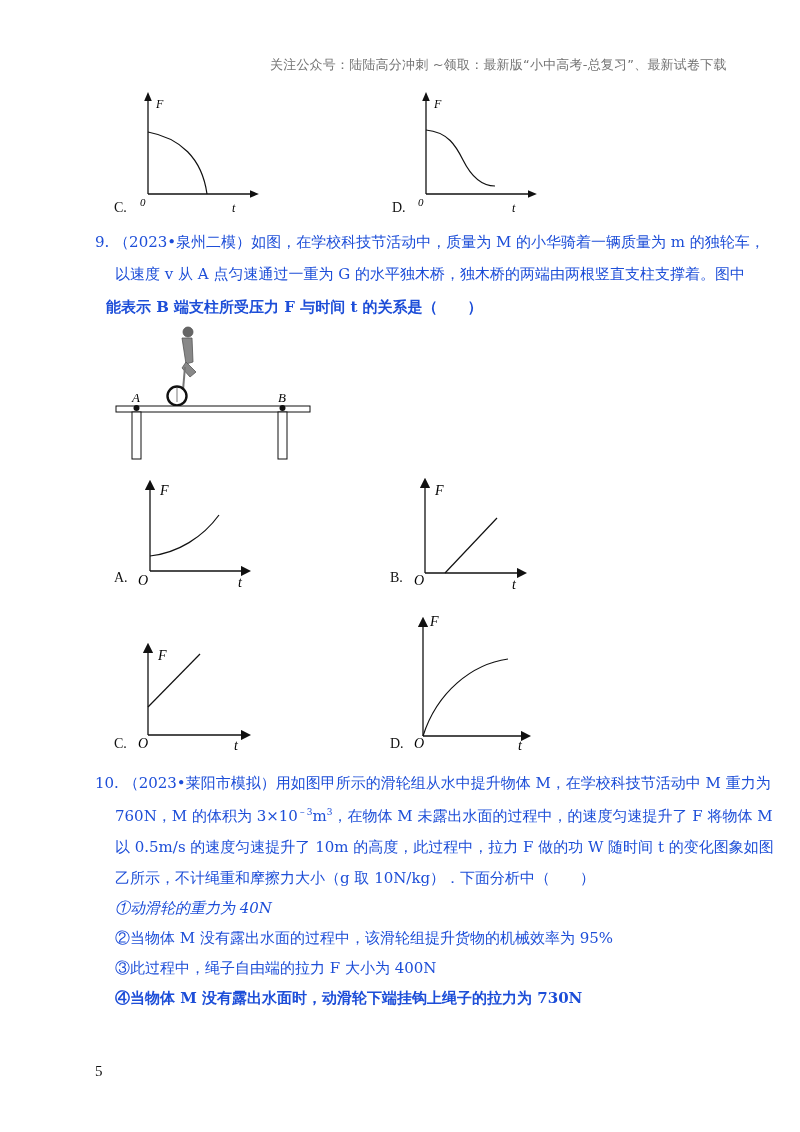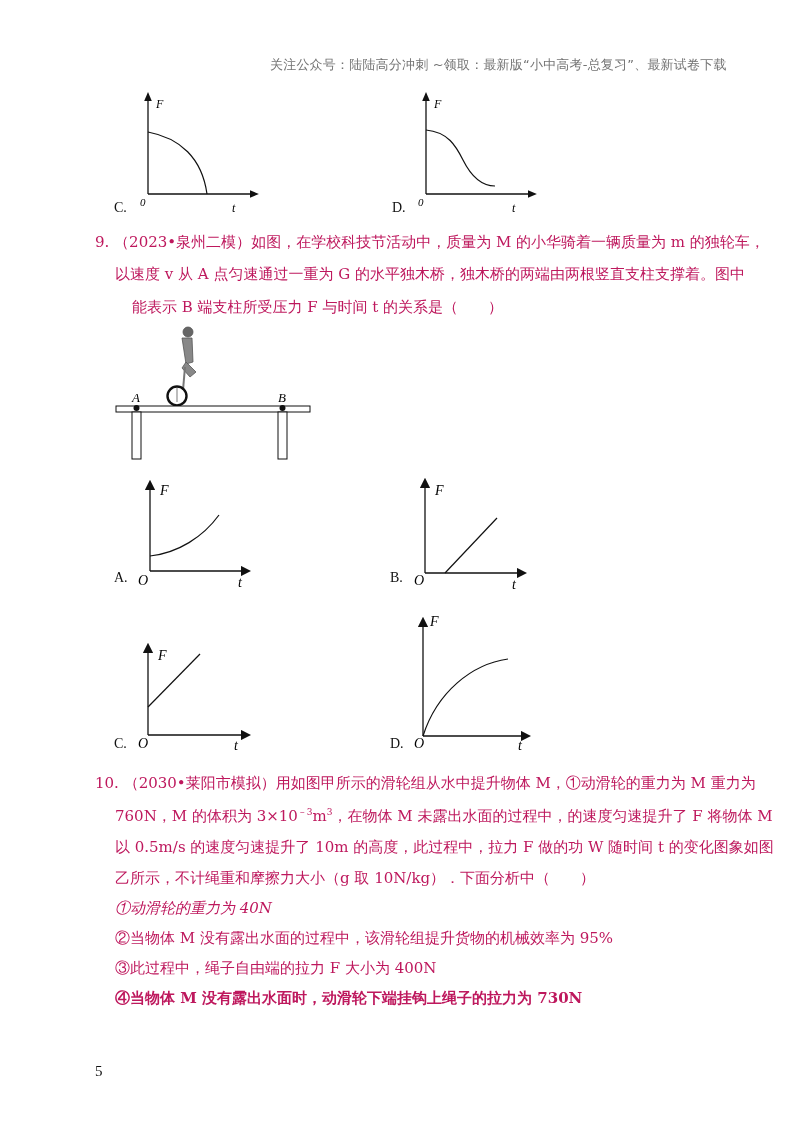--- a/index.html
+++ b/index.html
@@ -1,20 +1,20 @@
 <!DOCTYPE html>
 <html><head>
 <meta charset="utf-8">
 <style>
   html, body { margin:0; padding:0; background:#ffffff; }
   body { width:800px; height:1132px; position:relative; overflow:hidden;
          font-family:"DejaVu Serif","Liberation Serif",serif; color:#111; }
   .abs { position:absolute; }
   .header { left:270px; top:56px; font-size:13px; font-family:"DejaVu Sans","Liberation Sans",sans-serif; color:#737373; white-space:nowrap; letter-spacing:0.2px; }
-  .line { font-size:15px; white-space:nowrap; color:#be185d; }
+  .line { font-size:15px; white-space:nowrap; color:#1d4ed8; }
   .optlabel { font-size:14px; font-family:"Liberation Serif","DejaVu Serif",serif; }
   svg text { font-family:"Liberation Serif","DejaVu Serif",serif; font-style:italic; }
   .pageno { left:95px; top:1063px; font-size:15px; font-family:"Liberation Serif",serif; }
   sup { font-size:9px; }
 </style>
 </head>
 <body>
 
 <div class="abs header">关注公众号：陆陆高分冲刺  ~领取：最新版“小中高考-总复习”、最新试卷下载</div>
 
@@ -50,21 +50,21 @@
     <text x="30" y="118" font-size="11" font-style="normal">0</text>
   </svg>
 </div>
 <div class="abs optlabel" style="left:392px;top:200px;">D.</div>
 
 <div class="abs line" style="left:95px;top:233px;">
   <span>9.</span>
   <span>（2023•泉州二模）</span><span>如图，在学校科技节活动中，质量为 M 的小华骑着一辆质量为 m 的独轮车，</span>
 </div>
 <div class="abs line" style="left:115px;top:265px;">以速度 v 从 A 点匀速通过一重为 G 的水平独木桥，独木桥的两端由两根竖直支柱支撑着。图中</div>
-<div class="abs line" style="left:132px;top:298px;">能表示 B 端支柱所受压力 F 与时间 t 的关系是（　　）</div>
+<div class="abs line" style="left:106px;top:298px;font-weight:bold;">能表示 B 端支柱所受压力 F 与时间 t 的关系是（　　）</div>
 
 <div class="abs" style="left:110px;top:322px;width:210px;height:140px;">
   <svg width="210" height="140">
 
     <g fill="#888" stroke="#555" stroke-width="0.8">
       <ellipse cx="78" cy="10" rx="5" ry="5" fill="#666"></ellipse>
       <path d="M72,16 L82,16 L83,40 L76,42 Z"></path>
       <path d="M76,40 L86,50 L80,55 L72,46 Z"></path>
       <line x1="75" y1="45" x2="73" y2="68" stroke="#777" stroke-width="2"></line>
     </g>
@@ -145,21 +145,21 @@
     <path d="M31,124 C45,80 80,52 116,47" fill="none" stroke="#111" stroke-width="1.2"></path>
     <text x="38" y="14" font-size="14">F</text>
     <text x="126" y="138" font-size="14">t</text>
     <text x="22" y="136" font-size="14">O</text>
   </svg>
 </div>
 <div class="abs optlabel" style="left:390px;top:736px;">D.</div>
 
 <div class="abs line" style="left:95px;top:774px;">
   <span>10.</span>
-  <span>（2030•莱阳市模拟）</span><span>用如图甲所示的滑轮组从水中提升物体 M，①动滑轮的重力为 M 重力为</span>
+  <span>（2023•莱阳市模拟）</span><span>用如图甲所示的滑轮组从水中提升物体 M，在学校科技节活动中 M 重力为</span>
 </div>
 <div class="abs line" style="left:115px;top:806px;">
   <span>760N，M 的体积为 3×10</span><sup>－3</sup><span>m</span><sup>3</sup><span>，在物体 M 未露出水面的过程中，的速度匀速提升了 F 将物体 M</span>
 </div>
 <div class="abs line" style="left:115px;top:838px;">以 0.5m/s 的速度匀速提升了 10m 的高度，此过程中，拉力 F 做的功 W 随时间 t 的变化图象如图</div>
 <div class="abs line" style="left:115px;top:869px;">乙所示，不计绳重和摩擦力大小（g 取 10N/kg）．下面分析中（　　）</div>
 <div class="abs line" style="left:115px;top:899px;font-style:italic;">①动滑轮的重力为 40N</div>
 <div class="abs line" style="left:115px;top:929px;">②当物体 M 没有露出水面的过程中，该滑轮组提升货物的机械效率为 95%</div>
 <div class="abs line" style="left:115px;top:959px;text-align:center;">③此过程中，绳子自由端的拉力 F 大小为 400N</div>
 <div class="abs line" style="left:115px;top:989px;font-weight:bold;">④当物体 M 没有露出水面时，动滑轮下端挂钩上绳子的拉力为 730N</div>

